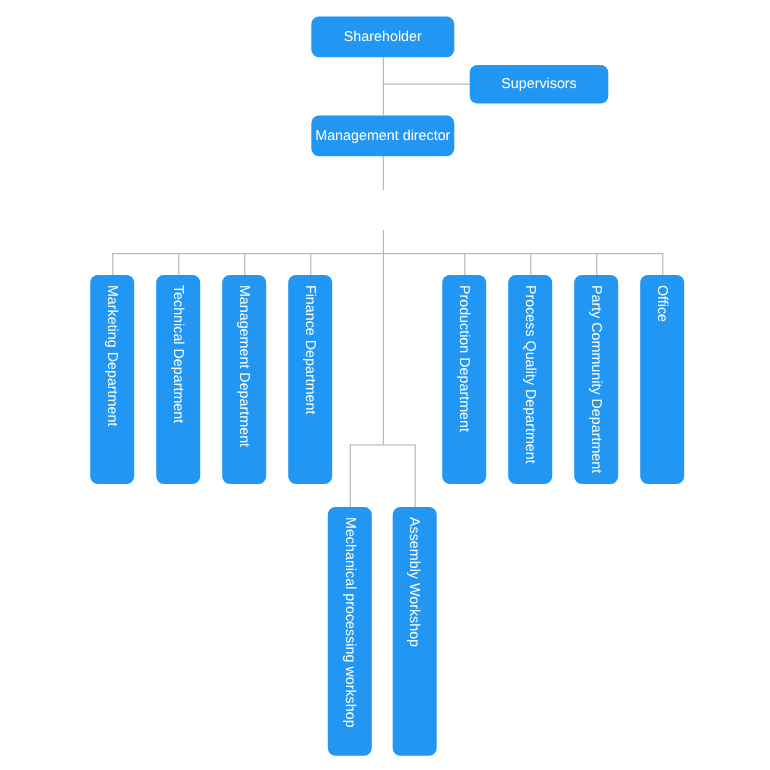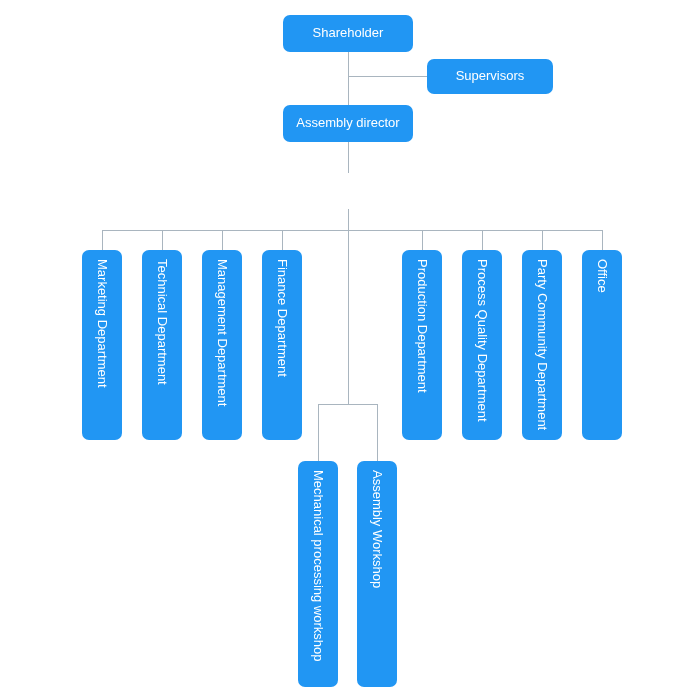--- a/index.html
+++ b/index.html
@@ -75,21 +75,21 @@
 
   <div class="node hbox" style="left:427px; top:59px;  width:126px; height:35px;">
     <span>Supervisors</span>
   </div>
 
   <div class="node hbox" style="left:283px; top:15px;  width:130px; height:37px;">
     <span>Shareholder</span>
   </div>
 
   <div class="node hbox" style="left:283px; top:105px; width:130px; height:37px;">
-    <span>Assembly director</span>
+    <span>Management director</span>
   </div>
 
 
   <div class="node vbox" style="left:82px;  top:250px; width:40px; height:190px;">
     <span>Marketing Department</span>
   </div>
   <div class="node vbox" style="left:142px; top:250px; width:40px; height:190px;">
     <span>Technical Department</span>
   </div>
   <div class="node vbox" style="left:202px; top:250px; width:40px; height:190px;">

